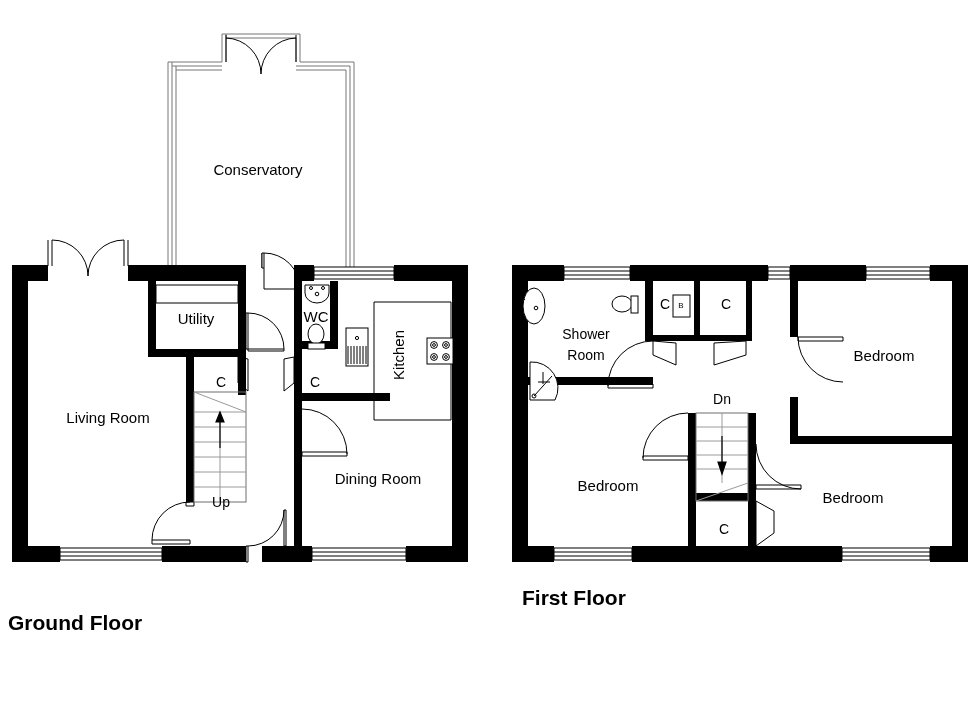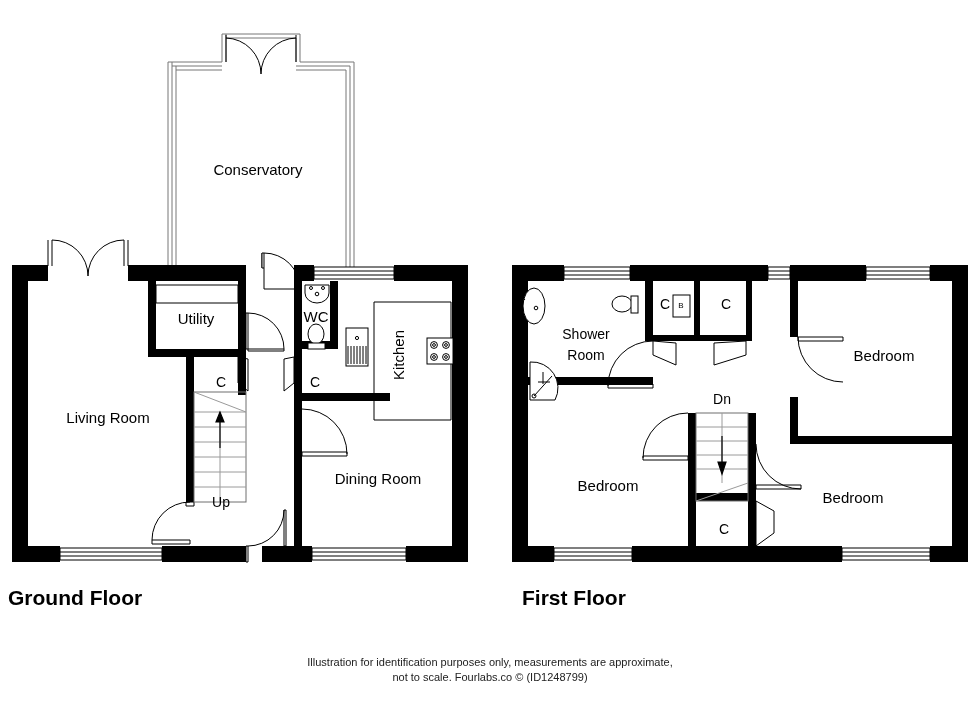--- a/index.html
+++ b/index.html
@@ -83,21 +83,21 @@
     dominant-baseline: middle;
   }
   .floor-title {
     position: absolute;
     font-family: "Liberation Sans", sans-serif;
     font-size: 21px;
     font-weight: bold;
     color: #000000;
     white-space: nowrap;
   }
-  #ground-floor-title { left: 8px; top: 586px; }
+  #ground-floor-title { left: 8px; top: 611px; }
   #first-floor-title { left: 522px; top: 586px; }
   #disclaimer {
     position: absolute;
     left: 0;
     top: 655px;
     width: 980px;
     text-align: center;
     font-family: "Liberation Sans", sans-serif;
     font-size: 11px;
     line-height: 15px;
@@ -479,18 +479,14 @@
       <text class="tiny-label" x="681" y="306">B</text>
       <text class="cup-label" x="726" y="305">C</text>
       <text class="cup-label" x="724" y="530">C</text>
     </g>
 
   </svg>
 
   <div class="floor-title" id="ground-floor-title">Ground Floor</div>
   <div class="floor-title" id="first-floor-title">First Floor</div>
 
-  <div id="disclaimer">
-    <div>Illustration for identification purposes only, measurements are approximate,</div>
-    <div>not to scale. Fourlabs.co © (ID1248799)</div>
-  </div>
 
 </div>
 
 </body></html>

